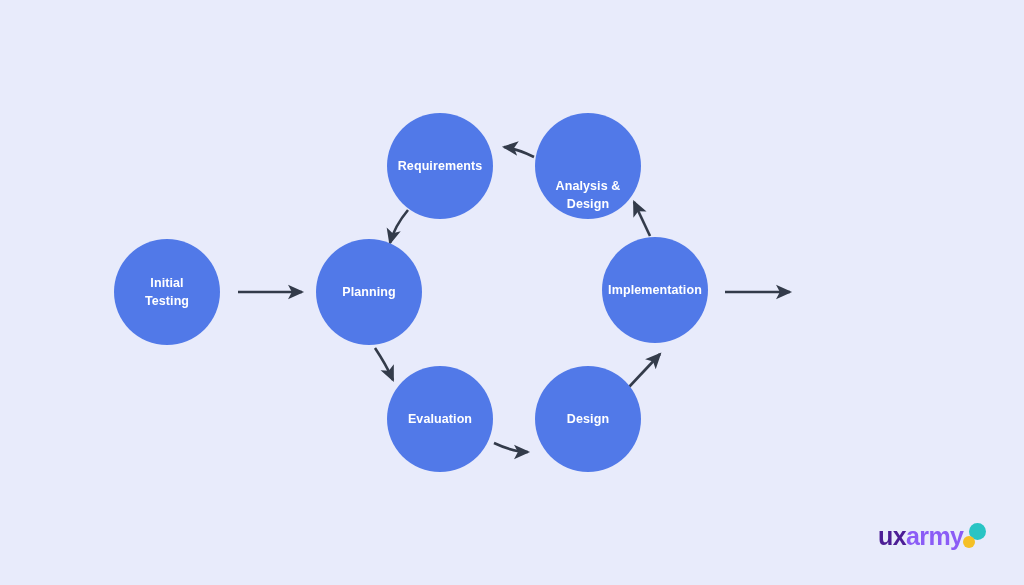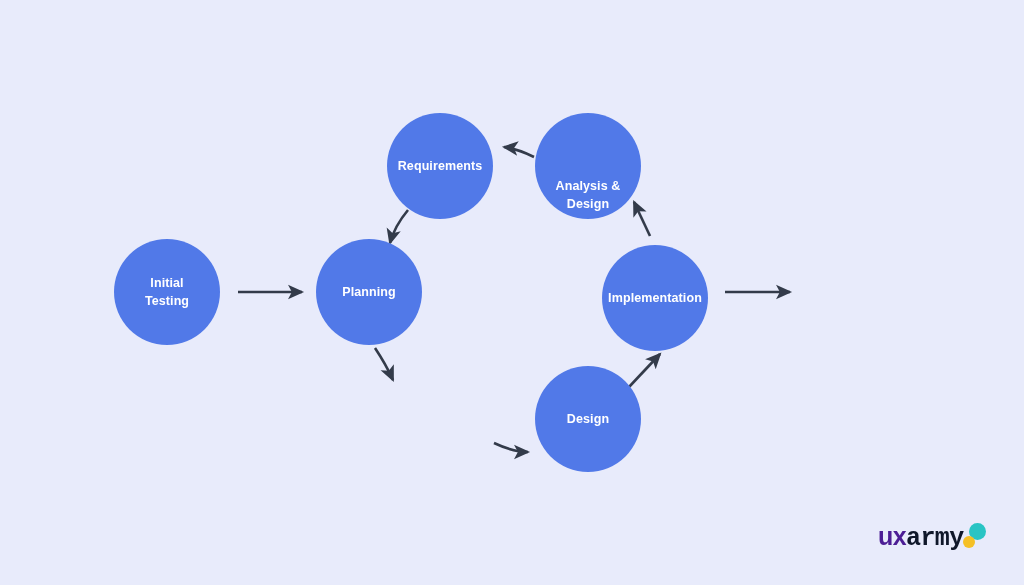--- a/index.html
+++ b/index.html
@@ -55,21 +55,21 @@
   .logo-text {
     position: absolute;
     left: 0;
     top: 1px;
     font-size: 25px;
     font-weight: bold;
     letter-spacing: -0.6px;
     line-height: 28px;
   }
   .logo-ux { color: #4c1d95; }
-  .logo-army { color: #0f172a; font-family: Liberation Mono, monospace; }
+  .logo-army { color: #8b5cf6; }
   .logo-dot-teal {
     position: absolute;
     left: 91px;
     top: 2px;
     width: 17px;
     height: 17px;
     border-radius: 50%;
     background: #29c4c4;
   }
   .logo-dot-yellow {
@@ -138,28 +138,31 @@
 
   <div class="node" style="left:387px; top:113px; width:106px; height:106px;">
     <span class="node-label">Requirements</span>
   </div>
 
   <div class="node" style="left:535px; top:113px; width:106px; height:106px;align-items:flex-end;">
     <span class="node-label">Analysis &amp;
 Design</span>
   </div>
 
-  <div class="node" style="left:602px; top:245px; width:106px; height:106px;">
+  <div class="node" style="left:602px; top:237px; width:106px; height:106px;">
     <span class="node-label">Implementation</span>
   </div>
 
   <div class="node" style="left:535px; top:366px; width:106px; height:106px;">
     <span class="node-label">Design</span>
   </div>
 
+  <div class="node" style="left:387px; top:366px; width:106px; height:106px;">
+    <span class="node-label">Evaluation</span>
+  </div>
 
 
   <div id="brand-logo">
     <div class="logo-text">
       <span class="logo-ux">ux</span><span class="logo-army">army</span>
     </div>
     <div class="logo-dot-teal"></div>
     <div class="logo-dot-yellow"></div>
   </div>
 

